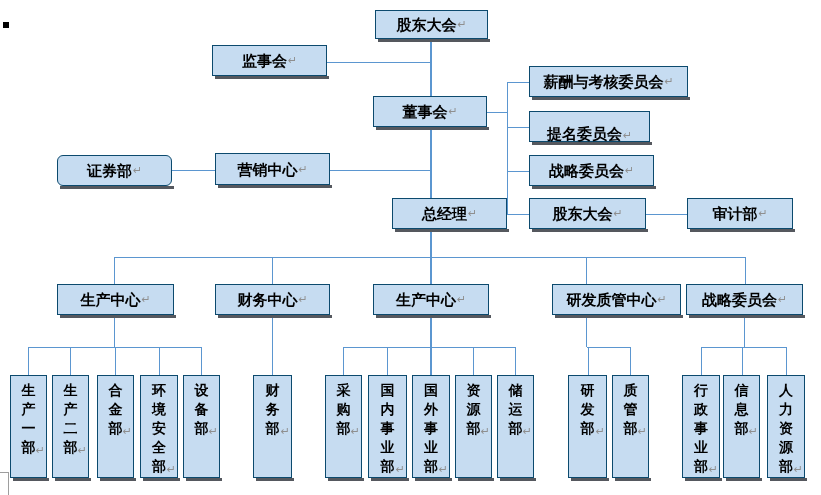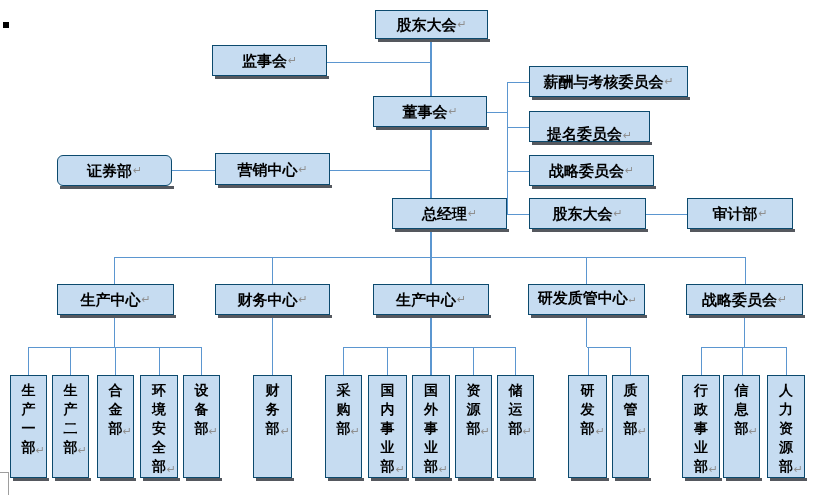--- a/index.html
+++ b/index.html
@@ -142,21 +142,21 @@
       <span class="pmark">↵</span>
     </div>
     <div class="node horizontal" style="left: 215px; top: 284px; width: 115px; height: 31px;">
       <span class="hlabel">财务中心</span>
       <span class="pmark">↵</span>
     </div>
     <div class="node horizontal" style="left: 373px; top: 284px; width: 116px; height: 31px;">
       <span class="hlabel">生产中心</span>
       <span class="pmark">↵</span>
     </div>
-    <div class="node horizontal" style="left: 528px; top: 284px; width: 117px; height: 31px; font-family: Liberation Mono, monospace;">
+    <div class="node horizontal" style="left: 552px; top: 284px; width: 129px; height: 31px;">
       <span class="hlabel">研发质管中心</span>
       <span class="pmark">↵</span>
     </div>
     <div class="node horizontal" style="left: 686px; top: 284px; width: 117px; height: 31px;">
       <span class="hlabel">战略委员会</span>
       <span class="pmark">↵</span>
     </div>
     <div class="node vertical" style="left: 10px; top: 375px; width: 37px; height: 103px;">
       <div class="vchar">生</div>
       <div class="vchar">产</div>

